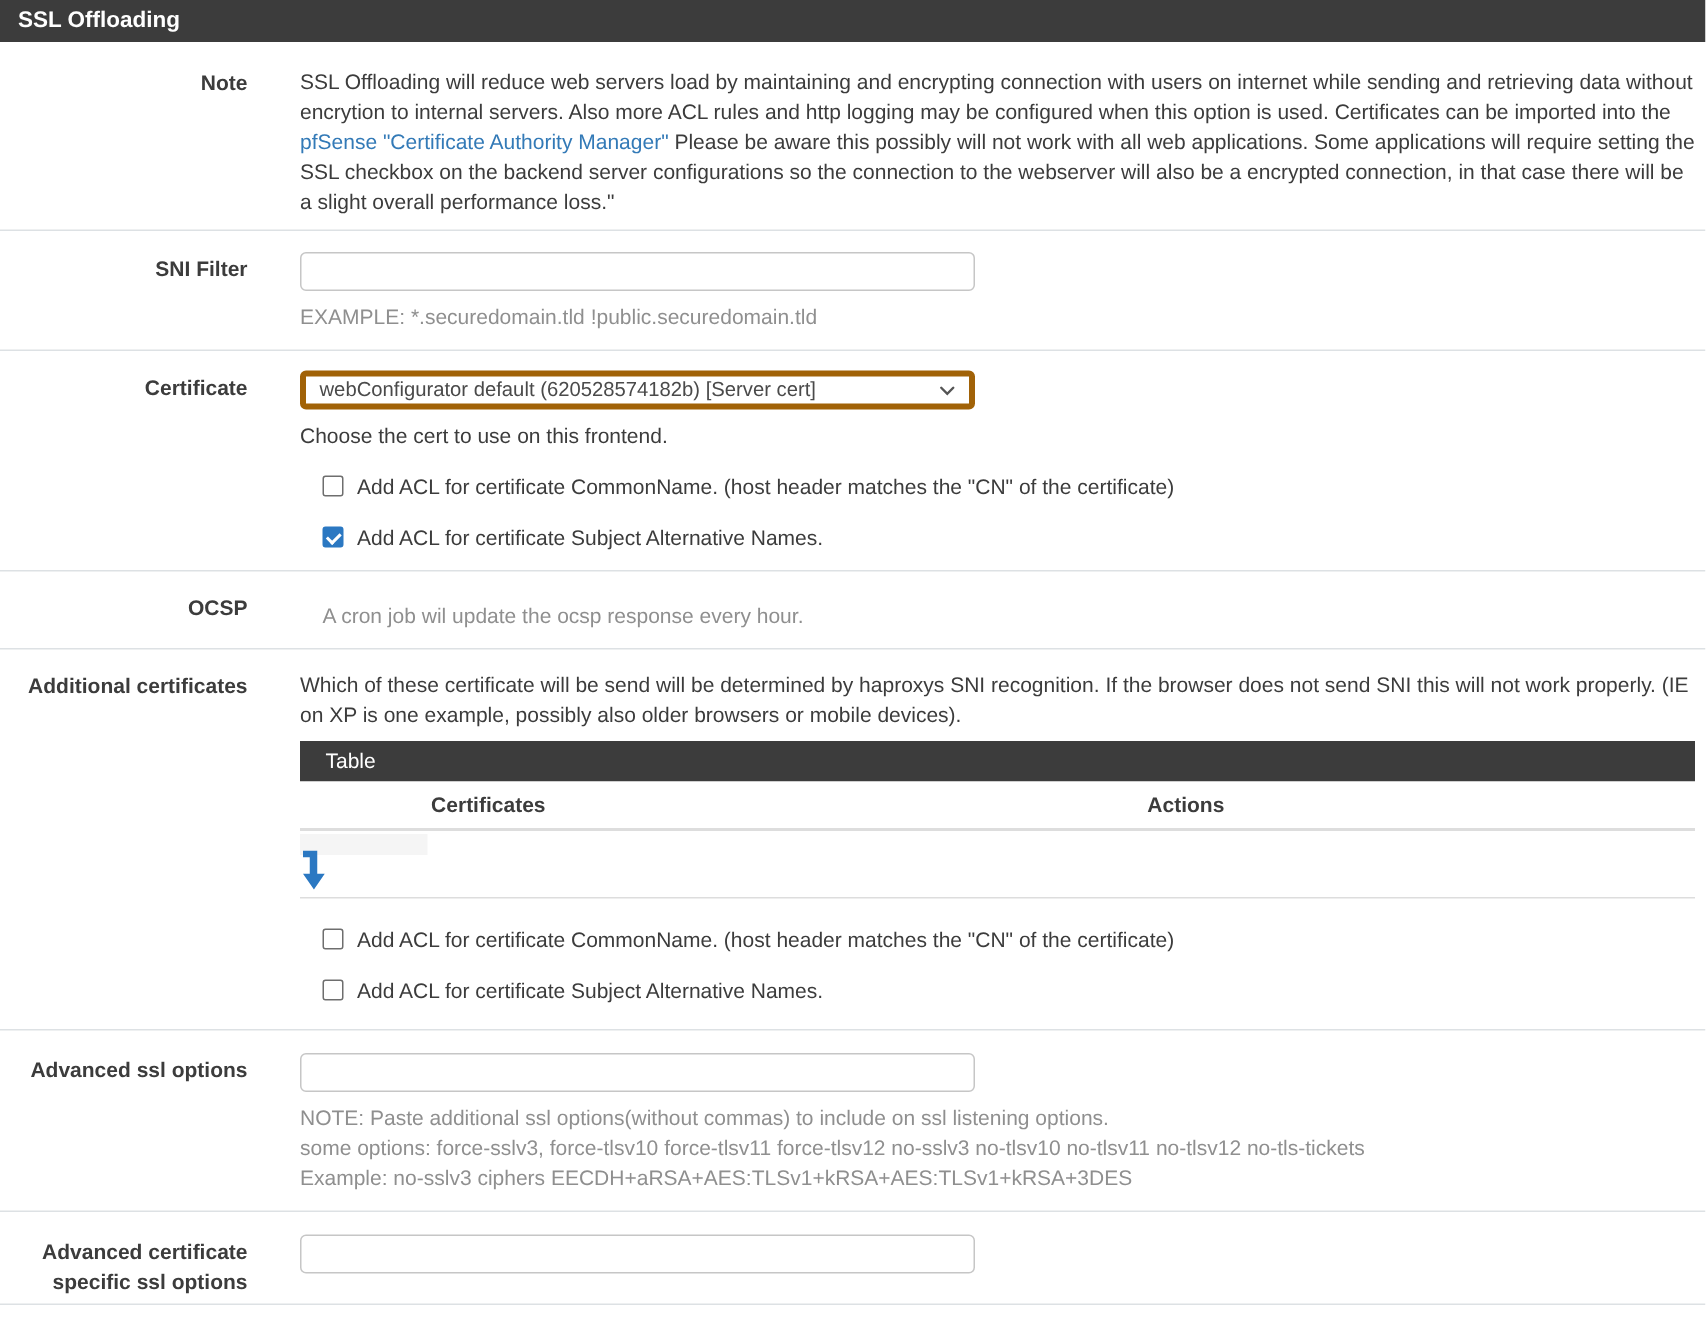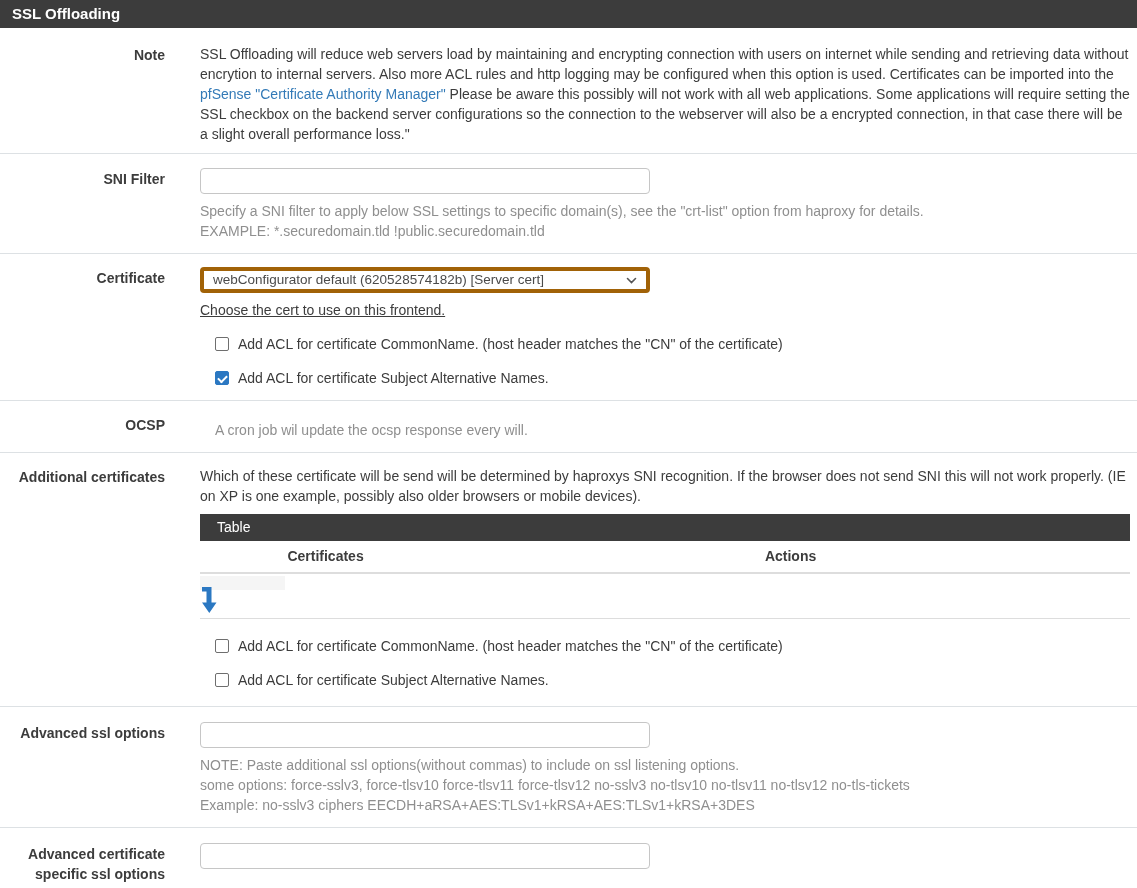--- a/index.html
+++ b/index.html
@@ -145,53 +145,52 @@
   <div class="content-col">
     <p class="body-text"><span>SSL Offloading will reduce web servers load by maintaining and encrypting connection with users on internet while sending and retrieving data without encrytion to internal servers. Also more ACL rules and http logging may be configured when this option is used. Certificates can be imported into the </span><a class="inline-link" href="#">pfSense "Certificate Authority Manager"</a><span> Please be aware this possibly will not work with all web applications. Some applications will require setting the SSL checkbox on the backend server configurations so the connection to the webserver will also be a encrypted connection, in that case there will be a slight overall performance loss."</span></p>
   </div>
 </div>
 
 <div class="section" style="padding-top:14px;">
   <div class="label-col">SNI Filter</div>
   <div class="content-col">
     <input type="text" class="text-input" value="" style="">
     <div class="muted muted-block help-stack">
-      <div>Specify a SNI filter to apply below SSL settings to specific domain(s), see the "crt-list" option from haproxy for details.</div>
       <div>EXAMPLE: *.securedomain.tld !public.securedomain.tld</div>
     </div>
   </div>
 </div>
 
 <div class="section">
   <div class="label-col">Certificate</div>
   <div class="content-col">
     <div class="select-box">
       <span>webConfigurator default (620528574182b) [Server cert]</span>
       <span class="chev">
         <svg width="11" height="7" viewBox="0 0 11 7">
             <path d="M1.5 1.5l4 4 4-4" stroke="#555" stroke-width="1.6" fill="none" stroke-linecap="round"></path>
           </svg>
       </span>
     </div>
-    <div class="body-text muted-block" style="color:#3c3c3c;text-decoration:underline;">Choose the cert to use on this frontend.</div>
+    <div class="body-text muted-block" style="color:#3c3c3c;">Choose the cert to use on this frontend.</div>
     <div class="check-row">
       <span class="cb"></span>
       <span class="body-text">Add ACL for certificate CommonName. (host header matches the "CN" of the certificate)</span>
     </div>
     <div class="check-row">
       <span class="cb checked"></span>
       <span class="body-text">Add ACL for certificate Subject Alternative Names.</span>
     </div>
   </div>
 </div>
 
 <div class="section">
   <div class="label-col">OCSP</div>
   <div class="content-col">
-    <div class="muted" style="margin-top:6px; margin-left:15px;">A cron job wil update the ocsp response every will.</div>
+    <div class="muted" style="margin-top:6px; margin-left:15px;">A cron job wil update the ocsp response every hour.</div>
   </div>
 </div>
 
 <div class="section section-additional">
   <div class="label-col">Additional certificates</div>
   <div class="content-col">
     <p class="body-text">Which of these certificate will be send will be determined by haproxys SNI recognition. If the browser does not send SNI this will not work properly. (IE on XP is one example, possibly also older browsers or mobile devices).</p>
     <div class="certs-table">
       <div class="table-titlebar">Table</div>
       <div class="table-headrow">

